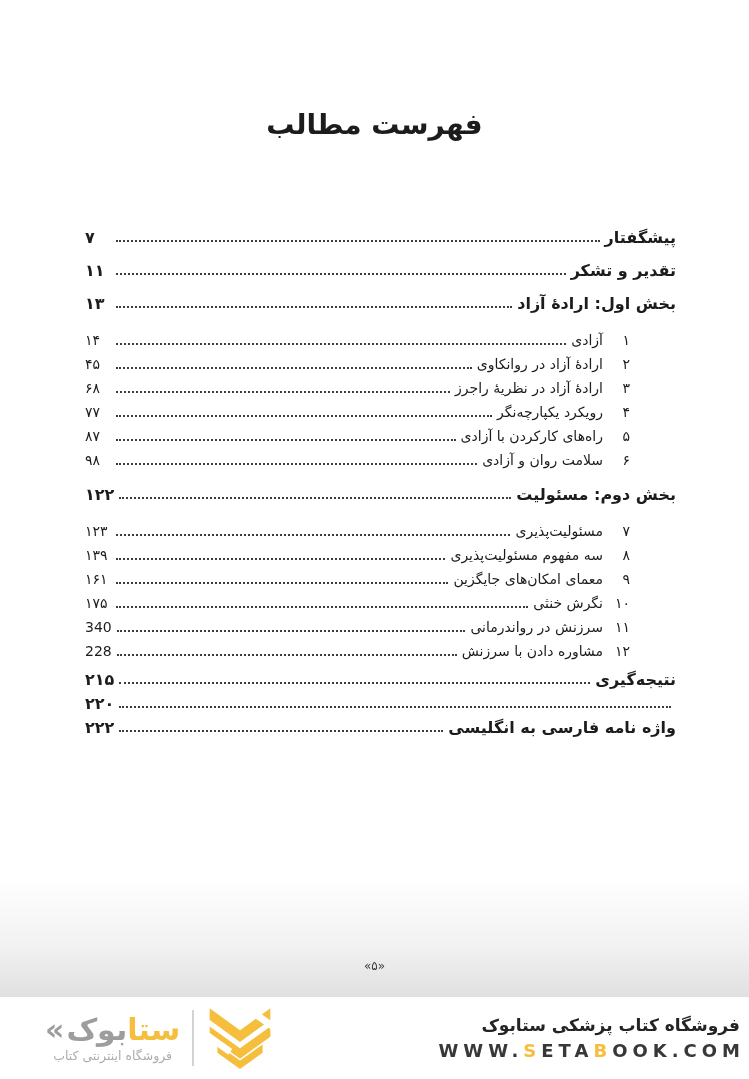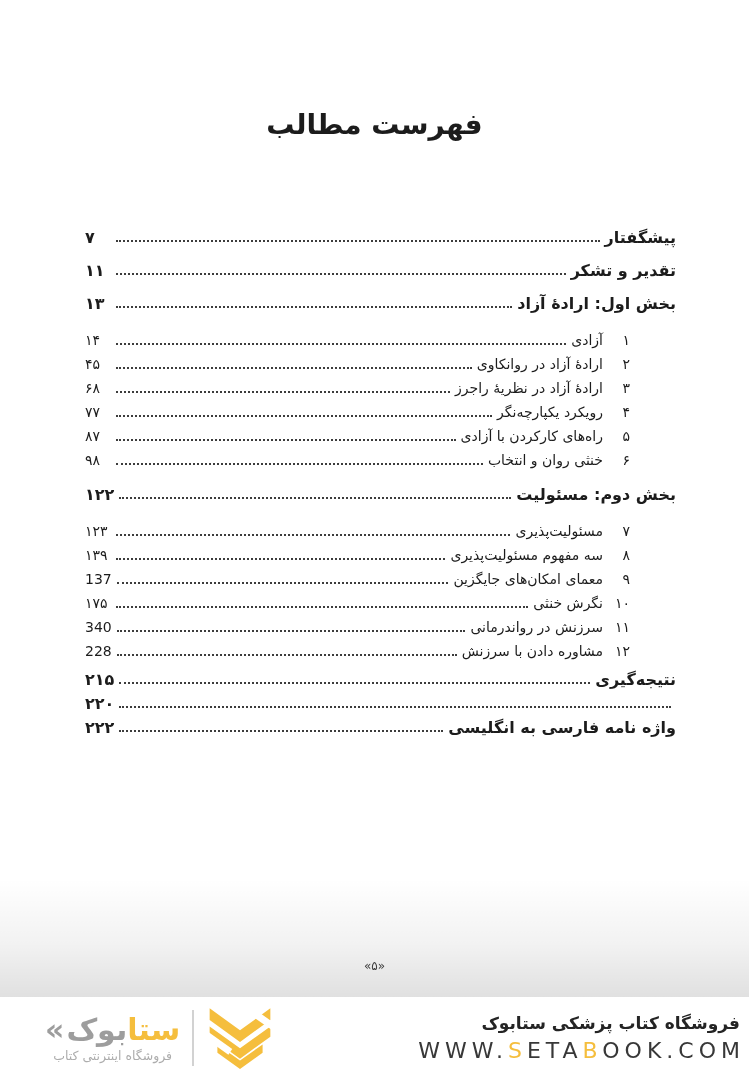--- a/index.html
+++ b/index.html
@@ -138,22 +138,22 @@
     align-items:flex-end;
   }
   .store-title{
     direction:rtl;
     font-size:17px;
     font-weight:600;
     color:#242424;
   }
   .url{
     margin-top:5px;
-    font-size:22px;
-    font-weight:normal;
+    font-size:18px;
+    font-weight:bold;
     letter-spacing:5px;
     color:var(--url-dark);
     margin-right:-5px;
   }
   .url .accent{color:var(--accent);}
 </style>
 </head>
 <body>
 
 <h1 class="doc-title">فهرست مطالب</h1>
@@ -210,21 +210,21 @@
 
   <div class="row chapter part1">
     <span class="num">۵</span>
     <span class="title">راه‌های کارکردن با آزادی</span>
     <span class="dots"></span>
     <span class="pg">۸۷</span>
   </div>
 
   <div class="row chapter part1">
     <span class="num">۶</span>
-    <span class="title">خنثی روان و انتخاب</span>
+    <span class="title">سلامت روان و آزادی</span>
     <span class="dots"></span>
     <span class="pg">۹۸</span>
   </div>
 
   <div class="row heading part2 after-chapters">
 
     <span class="title">بخش دوم: مسئولیت</span>
     <span class="dots"></span>
     <span class="pg">۱۲۲</span>
   </div>
@@ -240,21 +240,21 @@
     <span class="num">۸</span>
     <span class="title">سه مفهوم مسئولیت‌پذیری</span>
     <span class="dots"></span>
     <span class="pg">۱۳۹</span>
   </div>
 
   <div class="row chapter part2">
     <span class="num">۹</span>
     <span class="title">معمای امکان‌های جایگزین</span>
     <span class="dots"></span>
-    <span class="pg">137</span>
+    <span class="pg">۱۶۱</span>
   </div>
 
   <div class="row chapter part2">
     <span class="num">۱۰</span>
     <span class="title">نگرش خنثی</span>
     <span class="dots"></span>
     <span class="pg">۱۷۵</span>
   </div>
 
   <div class="row chapter part2">

